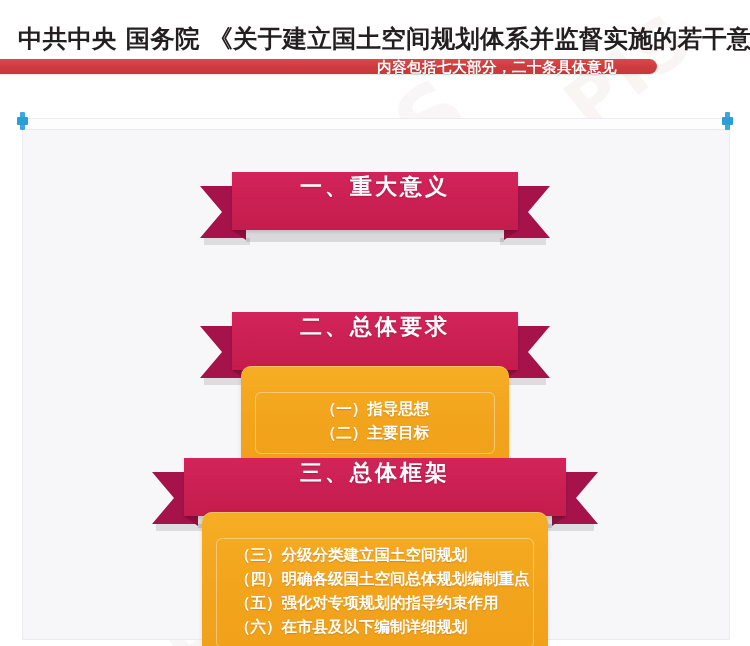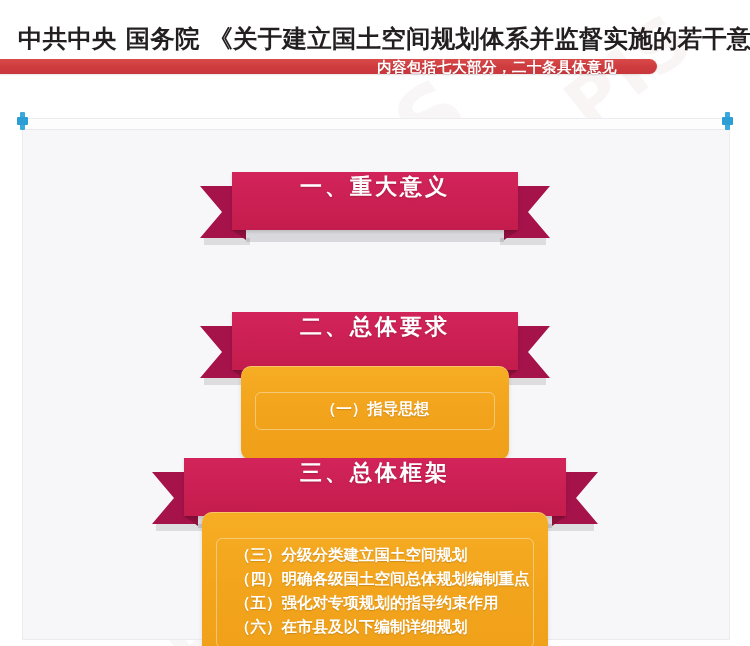--- a/index.html
+++ b/index.html
@@ -286,20 +286,21 @@
       <div class="ribbon-tail right"></div>
       <div class="ribbon-fold-left"></div>
       <div class="ribbon-fold-right"></div>
       <div class="ribbon-body">
         <span class="ribbon-label">二、总体要求</span>
       </div>
     </div>
     <div class="panel" id="panel-2">
       <div class="panel-inner">
         <div class="panel-item">（一）指导思想</div>
+        <div class="panel-item">（二）主要目标</div>
       </div>
     </div>
   </div>
 
   <div class="section" id="section-3">
     <div class="ribbon">
       <div class="ribbon-undershadow"></div>
       <div class="ribbon-tail-shadow left"></div>
       <div class="ribbon-tail-shadow right"></div>
       <div class="ribbon-tail left"></div>

